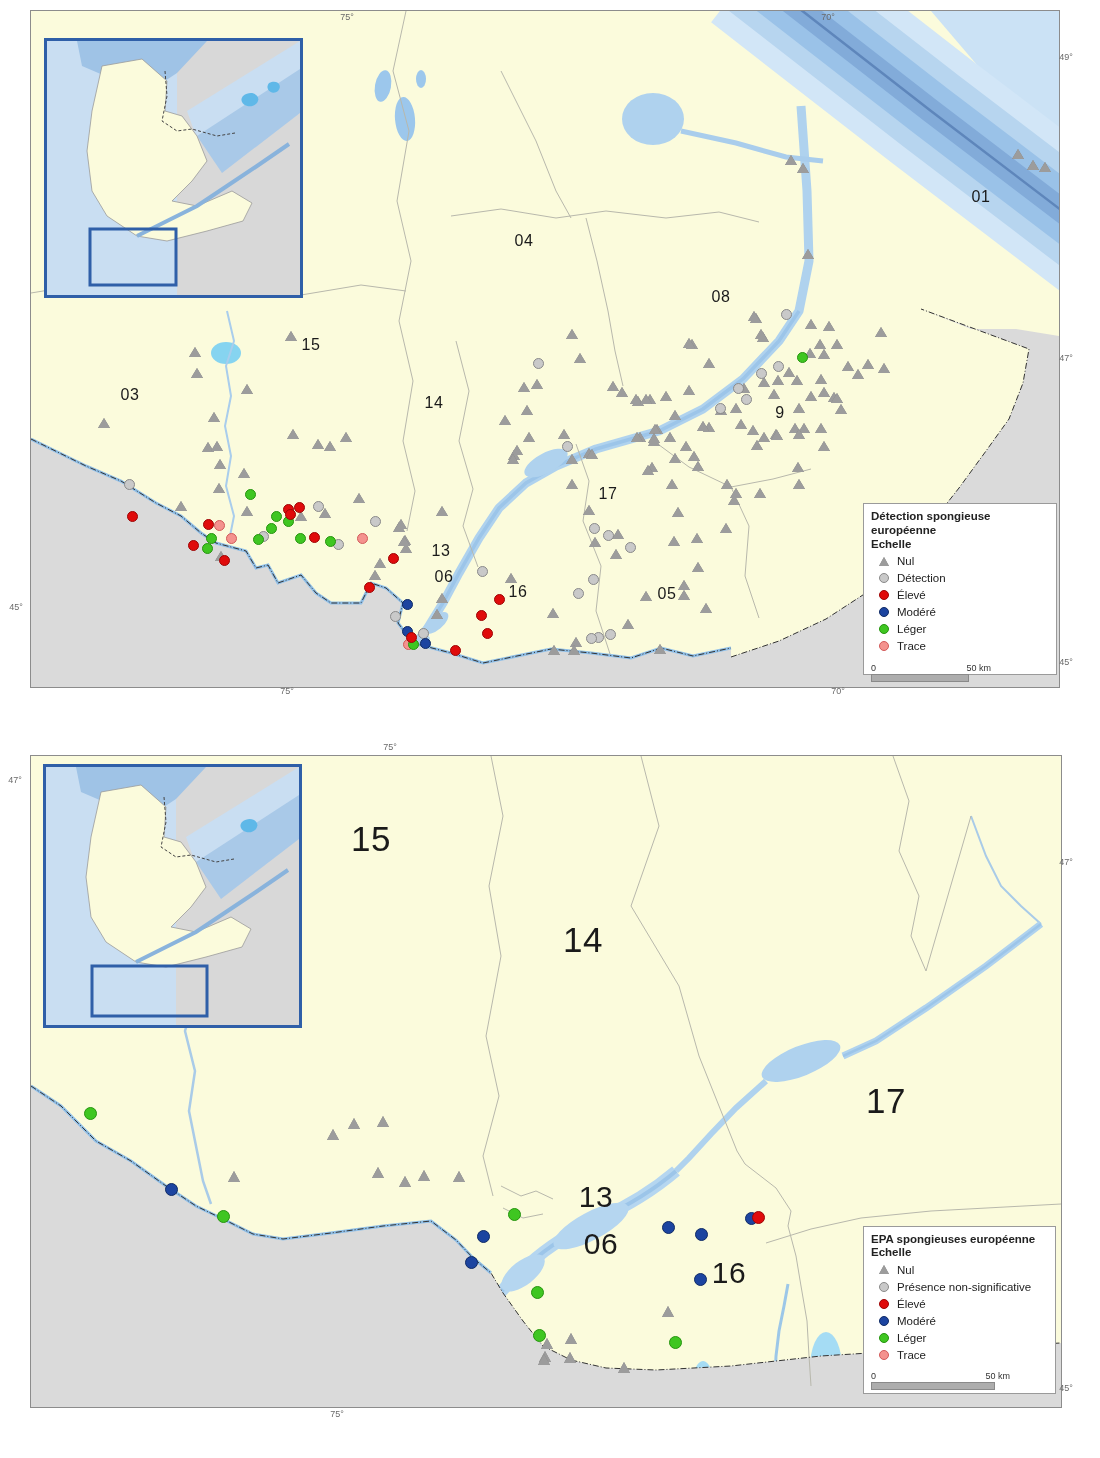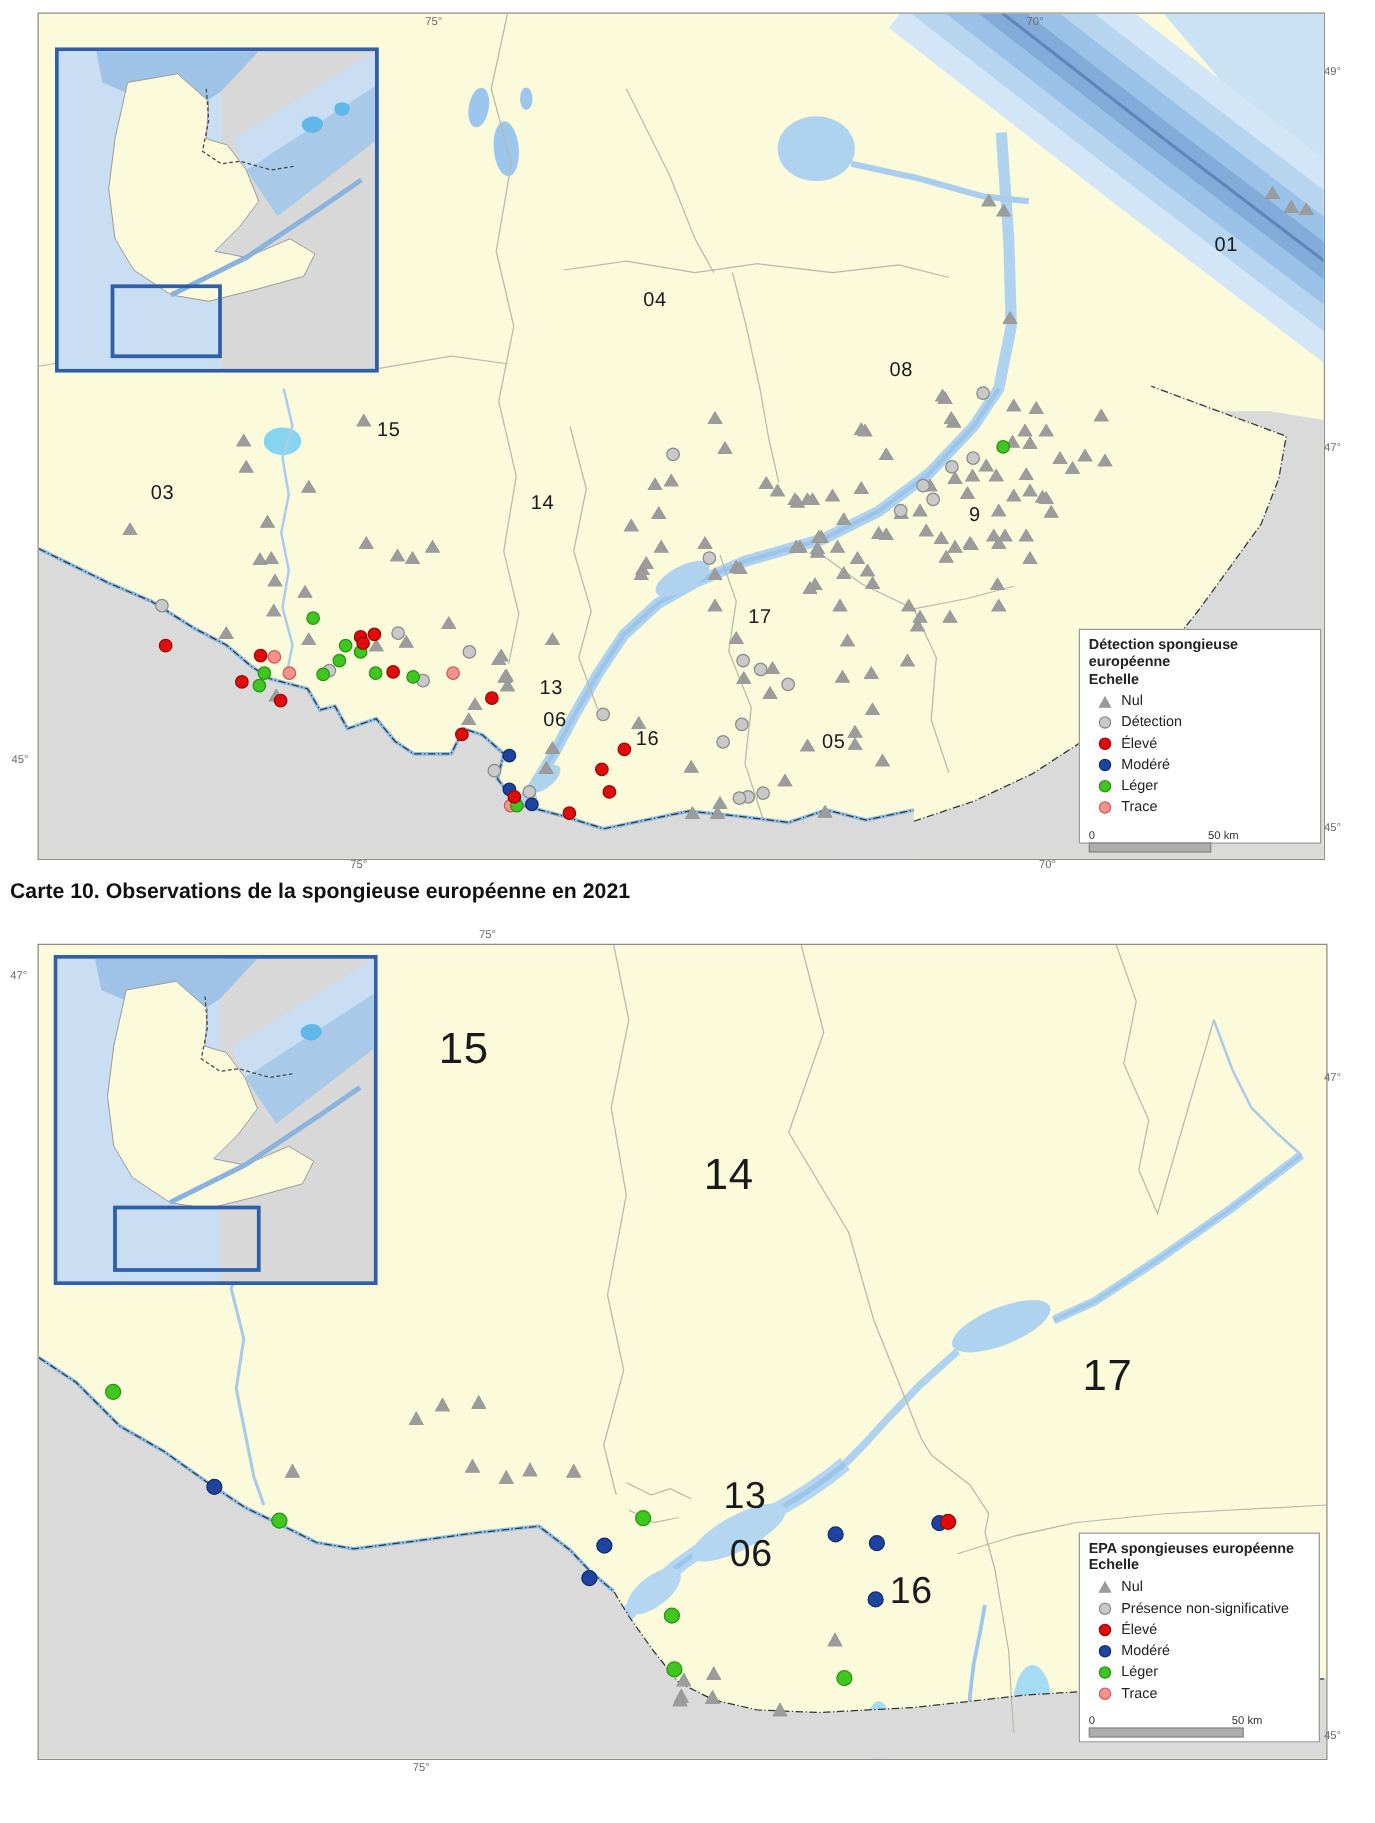--- a/index.html
+++ b/index.html
@@ -369,21 +369,20 @@
           </div>
         </div>
       <div class="scale-row">
         <span>0</span>
         <span style="margin-right:58px;">50 km</span>
       </div>
       <div class="scale-bar" style="width:96px;"></div>
     </div>
   </div>
 
-  <div class="caption" style="left:8px;top:703px;">Carte 10. Observations de la spongieuse européenne en 2021</div>
 
   <div class="map" id="map2" style="left:30px;top:755px;width:1030px;height:651px;">
     <svg class="geo" width="1030" height="651" viewBox="0 0 1030 651">
       <rect x="0" y="0" width="1030" height="651" fill="#FBFBDC"></rect>
 
       <g>
         <polyline points="940,60 955,100 970,130 990,150 1010,168" fill="none" stroke="#A9CBE8" stroke-width="2"></polyline>
         <polyline points="1010,168 955,210 895,252 845,285 812,300" fill="none" stroke="#AFD2EE" stroke-width="7"></polyline>
         <polyline points="1010,168 955,210 895,252 845,285 812,300" fill="none" stroke="#9CC5E9" stroke-width="2.5"></polyline>
         <ellipse cx="770" cy="305" rx="42" ry="15" transform="rotate(-22 770 305)" fill="#AFD2EE"></ellipse>

